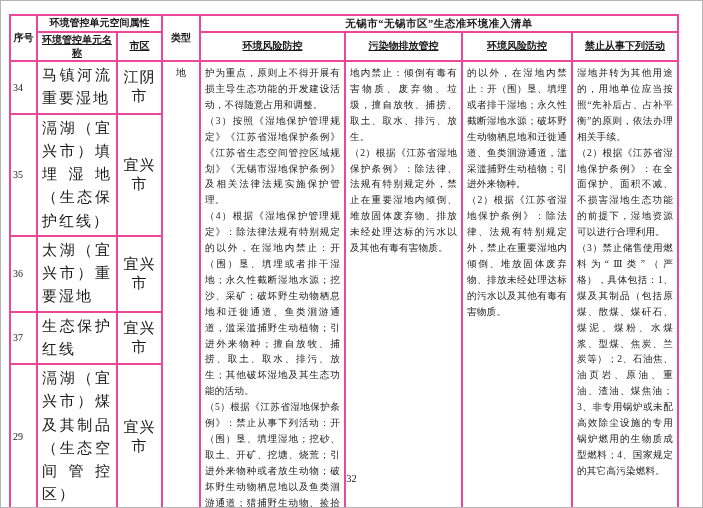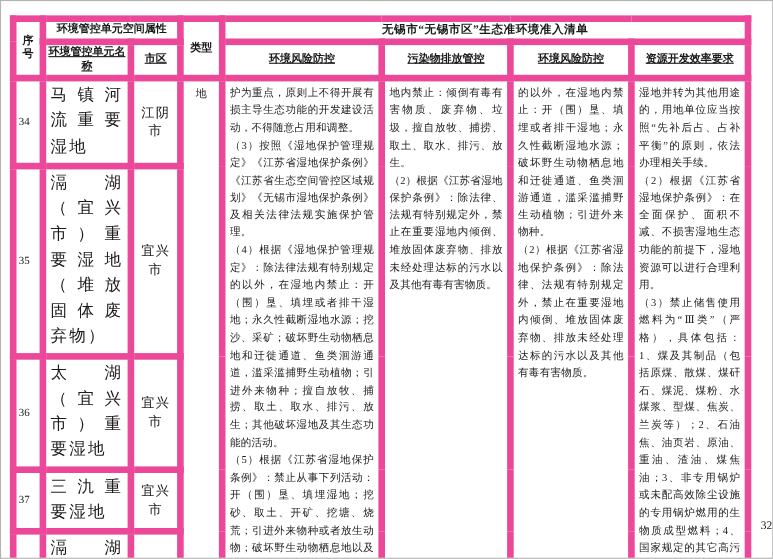--- a/index.html
+++ b/index.html
@@ -13,42 +13,42 @@
     font-family:"Liberation Serif","DejaVu Serif",serif;
     color:#1a1a1a;
   }
   table.doc-table{
     position:absolute;left:8px;top:13px;
     width:668px;
     border-collapse:collapse;
     table-layout:fixed;
   }
   .doc-table th,.doc-table td{
-    border:6px solid #ec4899;
+    border:2px solid #ec4899;
     padding:1px 2px;
     box-sizing:border-box;
     overflow:hidden;
   }
   .doc-table th{
     font-weight:bold;
     font-size:10px;
     text-align:center;
     vertical-align:middle;
     line-height:1.25;
   }
   th.title-cell{font-size:10.5px;letter-spacing:.5px;}
   td.num{
     font-size:10px;text-align:left;vertical-align:middle;
   }
   td.name{
     font-size:15px;text-align:justify;vertical-align:middle;
     letter-spacing:2px;line-height:1.55;padding:2px 4px;
   }
   td.dist{
-    font-size:12px;text-align:center;vertical-align:middle;letter-spacing:1px;
+    font-size:15px;text-align:center;vertical-align:middle;letter-spacing:1px;
   }
   td.type{
     font-size:10px;text-align:center;vertical-align:top;padding-top:4px;
   }
   td.content{
     font-size:9.6px;
     text-align:justify;
     vertical-align:top;
     line-height:15.9px;
     padding:3px 4px;
@@ -59,21 +59,21 @@
   tr.hr2{height:27px;text-decoration:underline;}
   tr.r0{height:36px;}
   tr.r1{height:62px;}
   tr.r2{height:47px;}
   tr.r3{height:33px;}
   tr.r4{height:62px;}
   tr.r5{height:121px;}
   tr.r6{height:49px;}
   .pageno{
     position:absolute;left:0;top:472px;width:100%;
-    text-align:right;font-size:10.5px;color:#222;
+    text-align:center;font-size:10.5px;color:#222;
   }
 </style>
 </head>
 <body>
 
 <div class="canvas">
   <table class="doc-table">
     <colgroup>
       <col style="width:27px">
         <col style="width:80px">
@@ -90,21 +90,21 @@
         <th colspan="2">环境管控单元空间属性</th>
         <th rowspan="2">类型</th>
         <th colspan="4" class="title-cell">无锡市“无锡市区”生态准环境准入清单</th>
       </tr>
       <tr class="hr2">
         <th>环境管控单元名称</th>
         <th>市区</th>
         <th>环境风险防控</th>
         <th>污染物排放管控</th>
         <th>环境风险防控</th>
-        <th>资源开发效率要求</th>
+        <th>禁止从事下列活动</th>
       </tr>
     </thead>
     <tbody>
       <tr class="r0">
         <td class="num">34</td>
         <td class="name">马镇河流重要湿地</td>
         <td class="dist">江阴市</td>
         <td class="type" rowspan="7">地</td>
         <td class="content" rowspan="7">护为重点，原则上不得开展有损主导生态功能的开发建设活动，不得随意占用和调整。
 （3）按照《湿地保护管理规定》《江苏省湿地保护条例》《江苏省生态空间管控区域规划》《无锡市湿地保护条例》及相关法律法规实施保护管理。
@@ -113,31 +113,31 @@
         <td class="content" rowspan="7">地内禁止：倾倒有毒有害物质、废弃物、垃圾，擅自放牧、捕捞、取土、取水、排污、放生。
 （2）根据《江苏省湿地保护条例》：除法律、法规有特别规定外，禁止在重要湿地内倾倒、堆放固体废弃物、排放未经处理达标的污水以及其他有毒有害物质。</td>
         <td class="content" rowspan="7">的以外，在湿地内禁止：开（围）垦、填埋或者排干湿地；永久性截断湿地水源；破坏野生动物栖息地和迁徙通道、鱼类洄游通道，滥采滥捕野生动植物；引进外来物种。
 （2）根据《江苏省湿地保护条例》：除法律、法规有特别规定外，禁止在重要湿地内倾倒、堆放固体废弃物、排放未经处理达标的污水以及其他有毒有害物质。</td>
         <td class="content" rowspan="7">湿地并转为其他用途的，用地单位应当按照“先补后占、占补平衡”的原则，依法办理相关手续。
 （2）根据《江苏省湿地保护条例》：在全面保护、面积不减、不损害湿地生态功能的前提下，湿地资源可以进行合理利用。
 （3）禁止储售使用燃料为“Ⅲ类”（严格），具体包括：1、煤及其制品（包括原煤、散煤、煤矸石、煤泥、煤粉、水煤浆、型煤、焦炭、兰炭等）；2、石油焦、油页岩、原油、重油、渣油、煤焦油；3、非专用锅炉或未配高效除尘设施的专用锅炉燃用的生物质成型燃料；4、国家规定的其它高污染燃料。</td>
       </tr>
       <tr class="r1">
         <td class="num">35</td>
-        <td class="name">滆湖（宜兴市）重要湿地（堆放固体废弃物）</td>
+        <td class="name">滆湖（宜兴市）填埋湿地（生态保护红线）</td>
         <td class="dist">宜兴市</td>
       </tr>
       <tr class="r2">
         <td class="num">36</td>
         <td class="name">太湖（宜兴市）重要湿地</td>
         <td class="dist">宜兴市</td>
       </tr>
       <tr class="r3">
         <td class="num">37</td>
-        <td class="name">三氿重要湿地</td>
+        <td class="name">生态保护红线</td>
         <td class="dist">宜兴市</td>
       </tr>
       <tr class="r4">
         <td class="num">29</td>
         <td class="name">滆湖（宜兴市）煤及其制品（生态空间管控区）</td>
         <td class="dist">宜兴市</td>
       </tr>
       <tr class="r5">
         <td class="num">63</td>
         <td class="name">鹅真荡（无锡市区）填埋湿地</td>

